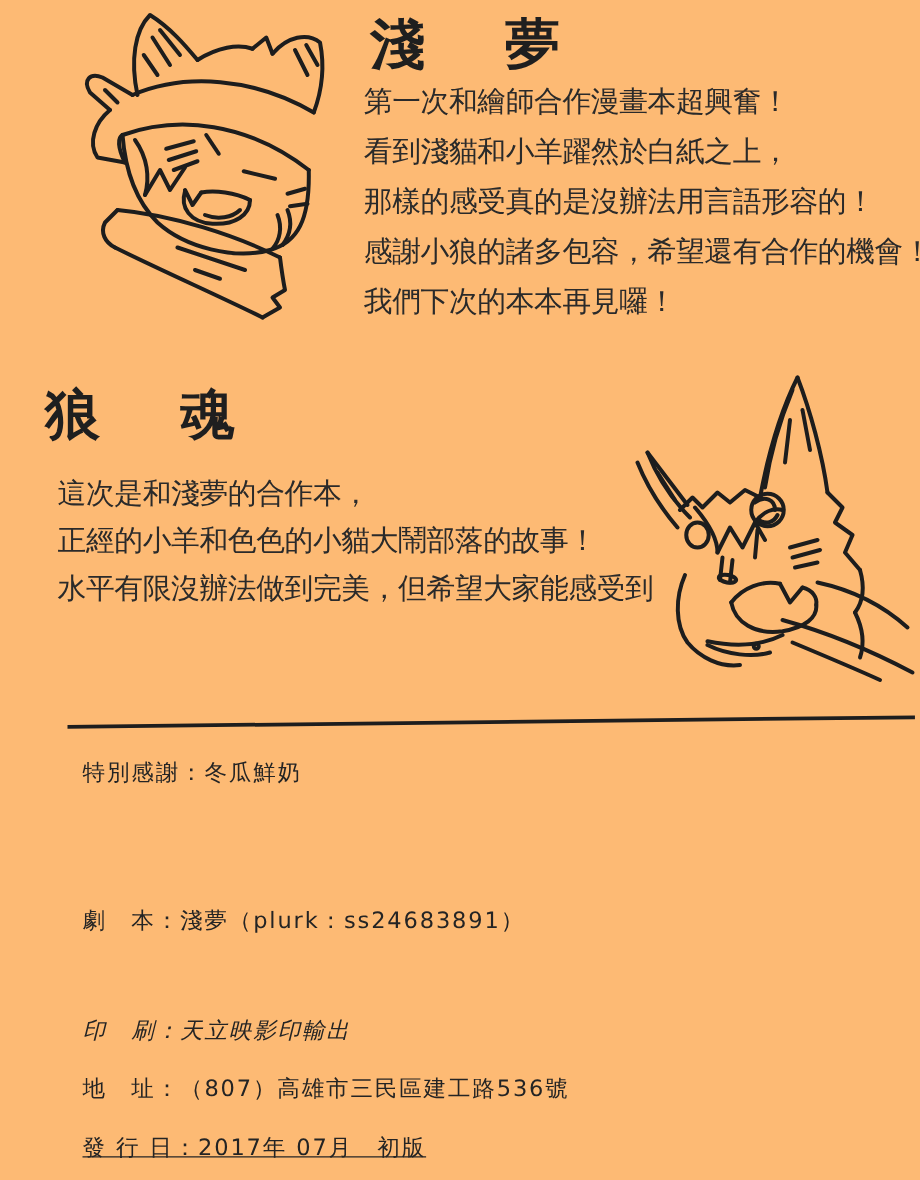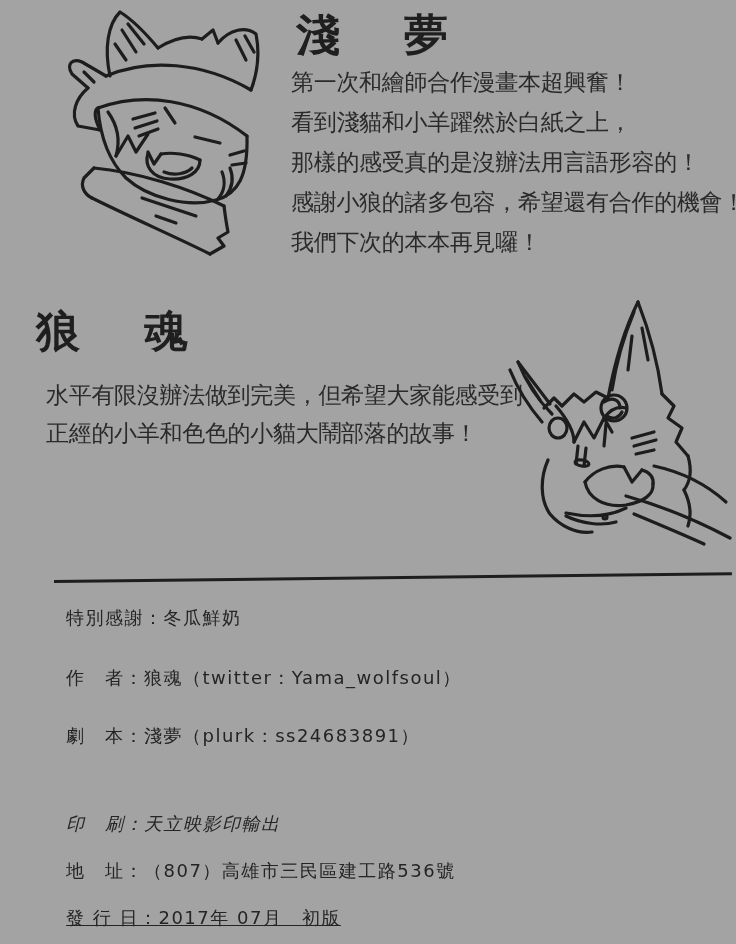--- a/index.html
+++ b/index.html
@@ -1,20 +1,20 @@
 <!DOCTYPE html>
 <html><head>
 <meta charset="utf-8">
 <style>
   html,body{margin:0;padding:0;background:#e9e9e7;}
   .page{
     position:relative;
     width:736px;height:944px;
     margin:0 auto;
-    background:#a3a3a3;
+    background:#fdba74;
     overflow:hidden;
     font-family:"DejaVu Sans",sans-serif;
     color:#262626;
   }
   .sketch{position:absolute;}
   .sketch path,.sketch ellipse,.sketch circle,.sketch line{
     fill:none;stroke:#1d1d1d;stroke-width:3.2;
     stroke-linecap:round;stroke-linejoin:round;
   }
   .section-title{
@@ -110,22 +110,23 @@
   <div class="hand-lines asamu-lines" style="left:291px;top:62px;">
     <p>第一次和繪師合作漫畫本超興奮！</p>
     <p>看到淺貓和小羊躍然於白紙之上，</p>
     <p>那樣的感受真的是沒辦法用言語形容的！</p>
     <p>感謝小狼的諸多包容，希望還有合作的機會！</p>
     <p>我們下次的本本再見囉！</p>
   </div>
 
   <div class="section-title" style="left:36px;top:302px;">狼　魂</div>
   <div class="hand-lines wolf-lines" style="left:46px;top:376px;">
+    <p>這次是和淺夢的合作本，</p>
+    <p>正經的小羊和色色的小貓大鬧部落的故事！</p>
     <p>水平有限沒辦法做到完美，但希望大家能感受到</p>
-    <p>正經的小羊和色色的小貓大鬧部落的故事！</p>
   </div>
 
   <svg class="sketch" style="left:486px;top:286px;" width="250" height="264" viewBox="0 0 250 264">
     <g>
       <path d="M152,16 C162,42 172,78 176,108"></path>
       <path d="M152,16 C138,44 128,80 122,112"></path>
       <path d="M148,26 C138,50 130,78 126,104" stroke-width="2"></path>
       <path d="M156,42 L162,74" stroke-width="2"></path>
       <path d="M146,50 L142,84" stroke-width="2"></path>
       <path d="M32,76 C40,96 52,114 66,128"></path>
@@ -166,19 +167,18 @@
       <path d="M140,210 C176,220 210,234 244,252"></path>
       <path d="M148,228 C172,238 196,248 218,258"></path>
       <path d="M80,227 C104,232 124,230 140,222" stroke-width="2.6"></path>
       <path d="M198,204 C204,216 206,228 202,240" stroke-width="2.4"></path>
     </g>
   </svg>
 
   <div class="divider"></div>
 
   <div class="credit-line" style="top:606px;">特別感謝：冬瓜鮮奶</div>
-  <div class="credit-line" style="top:666px;">作　者：狼魂（twitter：Yama_wolfsoul）</div>
   <div class="credit-line" style="top:724px;">劇　本：淺夢（plurk：ss24683891）</div>
   <div class="credit-line" style="top:812px;font-style:italic;">印　刷：天立映影印輸出</div>
   <div class="credit-line" style="top:859px;">地　址：（807）高雄市三民區建工路536號</div>
   <div class="credit-line" style="top:906px;text-decoration:underline;">發 行 日：2017年 07月　初版</div>
 
 </div>
 
 </body></html>

